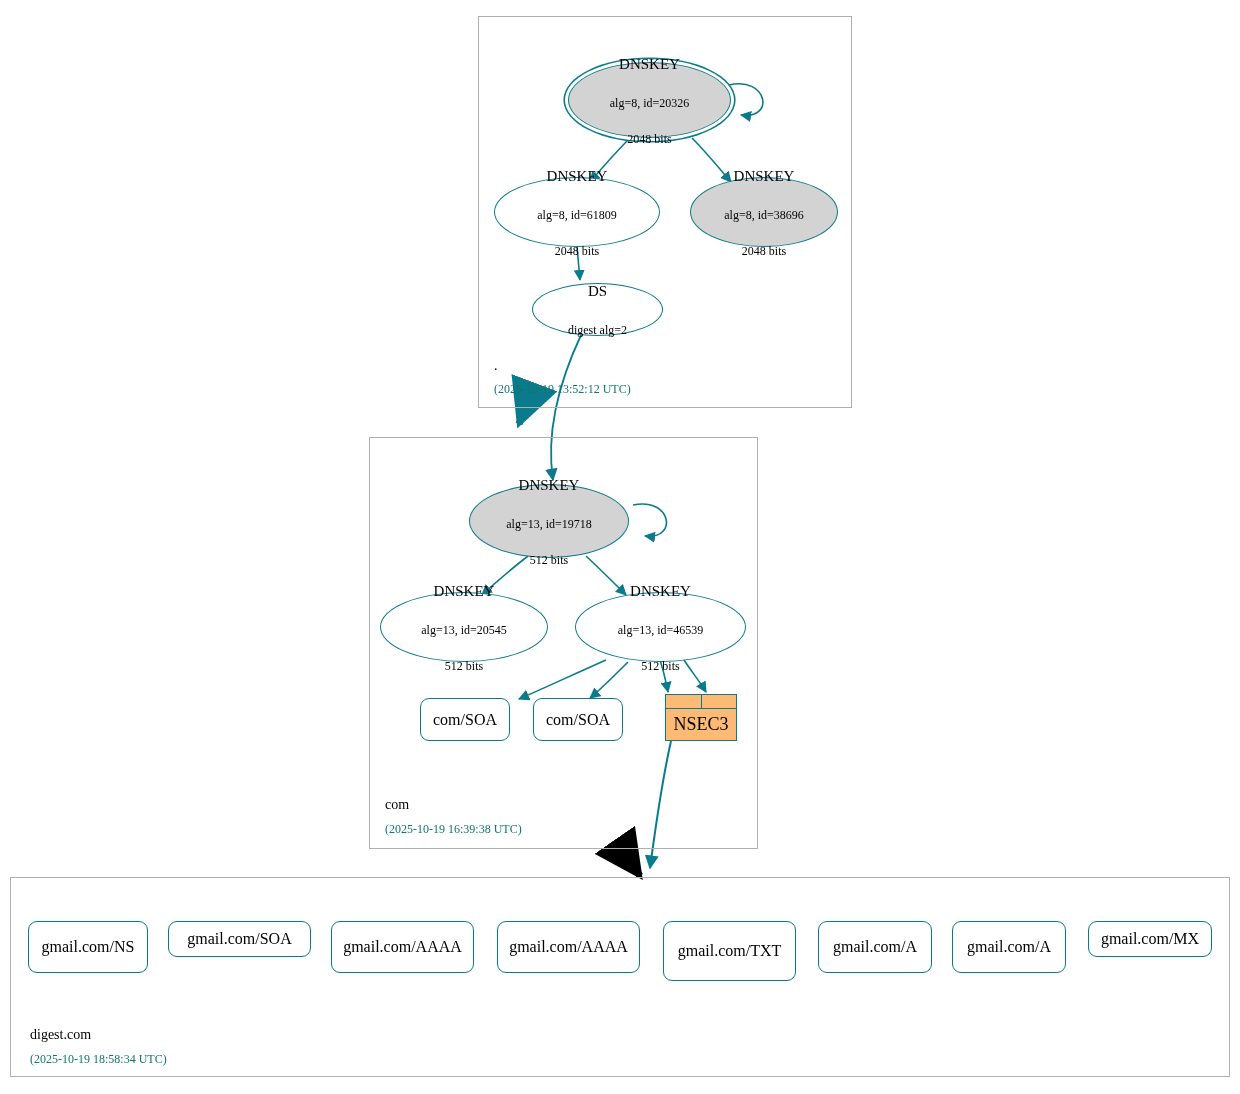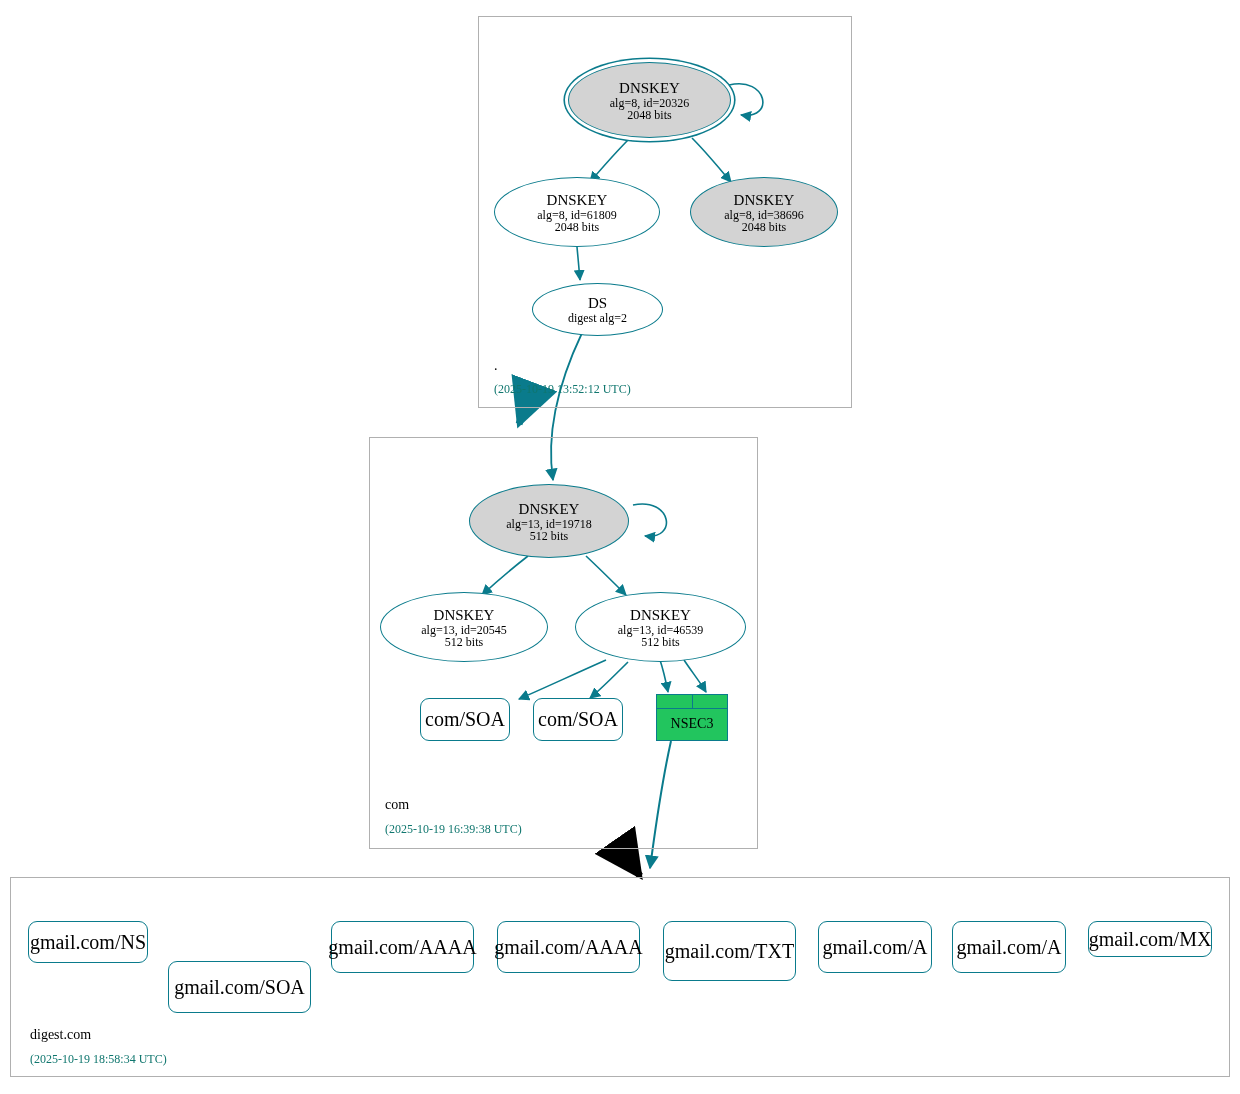--- a/index.html
+++ b/index.html
@@ -42,20 +42,21 @@
   }
   .node {
     position: absolute;
     box-sizing: border-box;
     display: flex;
     flex-direction: column;
     align-items: center;
     justify-content: center;
     text-align: center;
     color: #000;
+    gap: 24px;
   }
   .ellipse {
     border: 1.6px solid #0a7b8c;
     border-radius: 50%;
     background: #ffffff;
   }
   .ellipse.filled {
     background: #d3d3d3;
   }
   .ellipse.double {
@@ -66,26 +67,27 @@
     line-height: 17px;
   }
   .node .l2, .node .l3 {
     font-size: 12px;
     line-height: 12px;
   }
   .rrset {
     border: 1.6px solid #0a7b8c;
     border-radius: 9px;
     background: #ffffff;
-    font-size: 20px;
+    font-size: 16px;
   }
   .nsec3 {
     border: 1.3px solid #0a7b8c;
-    background: #22c55e;
-    font-size: 14px;
+    background: #fdba74;
+    font-size: 18px;
+    margin-left: 9px;
   }
   .nsec3 .toprow {
     position: absolute;
     top: 0; left: 0; right: 0;
     height: 13px;
     border-bottom: 1.3px solid #0a7b8c;
   }
   .nsec3 .toprow .divider {
     position: absolute;
     top: 0; bottom: 0;
@@ -201,24 +203,24 @@
   <span>com/SOA</span>
 </div>
 
 <div class="node nsec3" style="left:656px; top:694px; width:72px; height:47px;">
   <div class="toprow">
       <div class="divider"></div>
     </div>
   <span class="lbl">NSEC3</span>
 </div>
 
-<div class="node rrset" style="left:28px; top:921px; width:120px; height:42px;">
+<div class="node rrset" style="left:28px; top:921px; width:120px; height:52px;">
   <span>gmail.com/NS</span>
 </div>
-<div class="node rrset" style="left:168px; top:921px; width:143px; height:52px;margin-top:40px;">
+<div class="node rrset" style="left:168px; top:921px; width:143px; height:36px;">
   <span>gmail.com/SOA</span>
 </div>
 <div class="node rrset" style="left:331px; top:921px; width:143px; height:52px;">
   <span>gmail.com/AAAA</span>
 </div>
 <div class="node rrset" style="left:497px; top:921px; width:143px; height:52px;">
   <span>gmail.com/AAAA</span>
 </div>
 <div class="node rrset" style="left:663px; top:921px; width:133px; height:60px;">
   <span>gmail.com/TXT</span>

